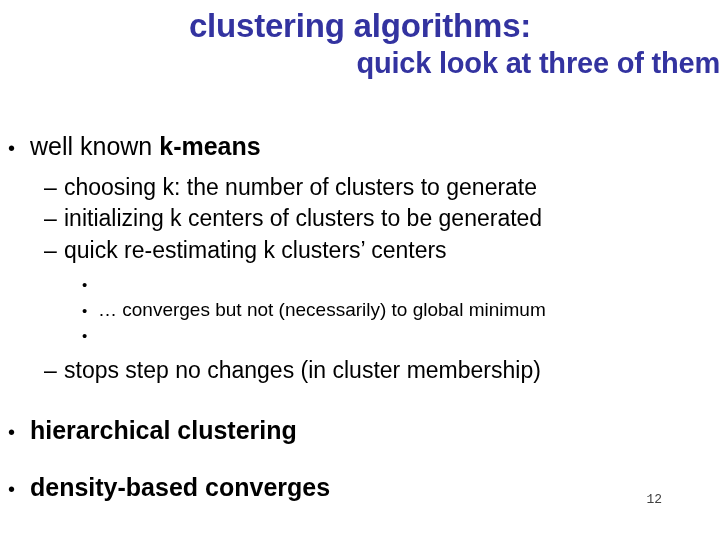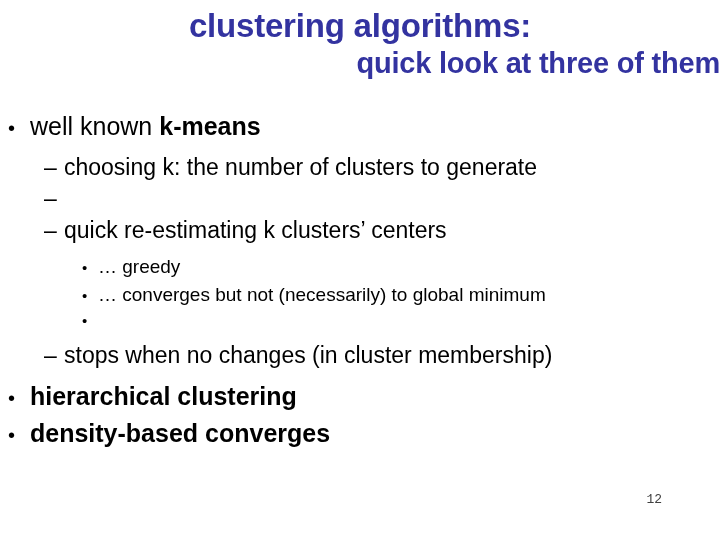--- a/index.html
+++ b/index.html
@@ -68,21 +68,21 @@
   }
 
   
   .lvl1 {
     padding-left: 8px;
     font-size: 25px;
     line-height: 1.30;
     margin-bottom: 4px;
   }
   .lvl1 .bullet { width: 22px; font-size: 20px; }
-  .lvl1 .line-text { font-weight: normal; }
+  .lvl1 .line-text { font-weight: normal; margin-top: 20px; }
   .lvl1.bold .line-text { font-weight: bold; }
   .lvl1 .strong { font-weight: bold; }
 
   
   .lvl2 {
     padding-left: 44px;
     font-size: 23px;
     line-height: 1.33;
     margin-bottom: 1px;
   }
@@ -127,44 +127,44 @@
       <span class="line-text"><span>well known </span><span class="strong">k-means</span></span>
     </div>
 
     <div class="line lvl2 gap-before">
       <span class="bullet">–</span>
       <span class="line-text">choosing k: the number of clusters to generate</span>
     </div>
 
     <div class="line lvl2">
       <span class="bullet">–</span>
+      <span class="line-text">initializing k centers of clusters to be generated</span>
     </div>
 
     <div class="line lvl2 gap-after">
       <span class="bullet">–</span>
       <span class="line-text"> quick re-estimating k clusters’ centers</span>
     </div>
 
     <div class="line lvl3">
       <span class="bullet">•</span>
-      <span class="line-text">… greedy</span>
     </div>
 
     <div class="line lvl3">
       <span class="bullet">•</span>
       <span class="line-text">… converges but not (necessarily) to global  minimum</span>
     </div>
 
     <div class="line lvl3 gap-after">
       <span class="bullet">•</span>
     </div>
 
     <div class="line lvl2 gap-after">
       <span class="bullet">–</span>
-      <span class="line-text">stops when no changes (in cluster membership)</span>
+      <span class="line-text">stops step no changes (in cluster membership)</span>
     </div>
 
     <div class="line lvl1 bold gap-before">
       <span class="bullet">•</span>
       <span class="line-text">hierarchical clustering</span>
     </div>
 
     <div class="line lvl1 bold">
       <span class="bullet">•</span>
       <span class="line-text">density-based converges</span>

